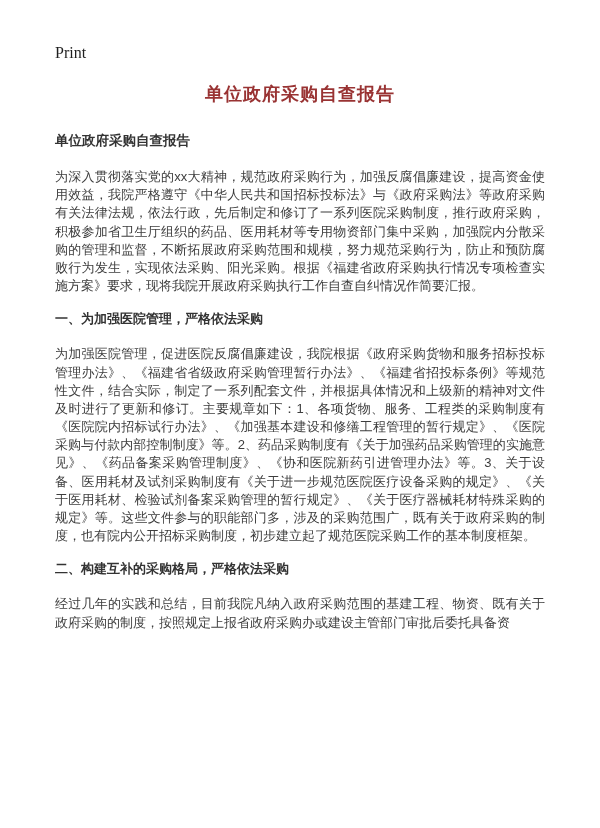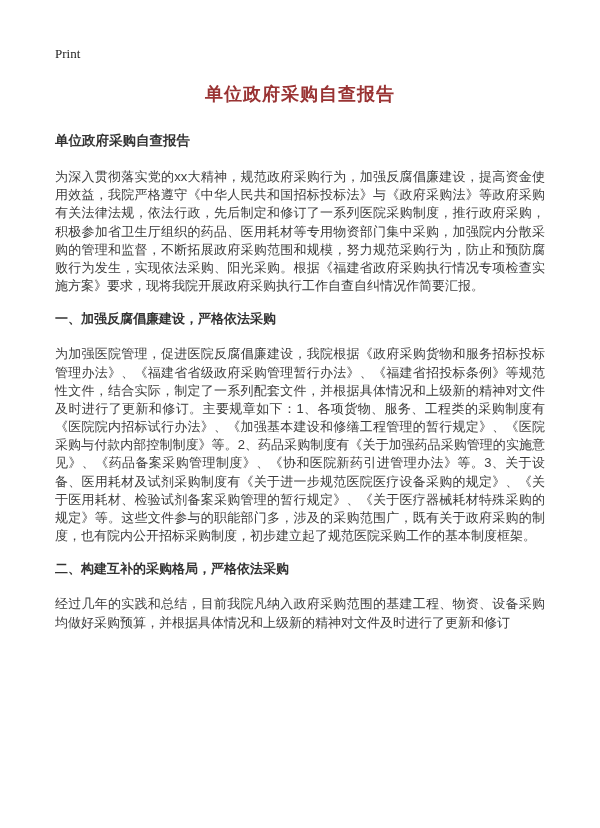--- a/index.html
+++ b/index.html
@@ -11,21 +11,21 @@
     overflow: hidden;
   }
   .page {
     box-sizing: border-box;
     width: 600px;
     height: 828px;
     padding: 44px 55px 0 55px;
   }
   .print-link {
     font-family: "Liberation Serif", "DejaVu Serif", serif;
-    font-size: 13px;
+    font-size: 16px;
     color: #1f1f1f;
     margin: 0 0 20px 0;
     display: inline-block;
     cursor: pointer;
   }
   .doc-title {
     text-align: center;
     font-size: 18px;
     font-weight: bold;
     color: #993333;
@@ -60,22 +60,22 @@
 <div class="page">
 
   <span class="print-link">Print</span>
 
   <h1 class="doc-title">单位政府采购自查报告</h1>
 
   <div class="doc-heading">单位政府采购自查报告</div>
 
   <p class="para">为深入贯彻落实党的xx大精神，规范政府采购行为，加强反腐倡廉建设，提高资金使用效益，我院严格遵守《中华人民共和国招标投标法》与《政府采购法》等政府采购有关法律法规，依法行政，先后制定和修订了一系列医院采购制度，推行政府采购，积极参加省卫生厅组织的药品、医用耗材等专用物资部门集中采购，加强院内分散采购的管理和监督，不断拓展政府采购范围和规模，努力规范采购行为，防止和预防腐败行为发生，实现依法采购、阳光采购。根据《福建省政府采购执行情况专项检查实施方案》要求，现将我院开展政府采购执行工作自查自纠情况作简要汇报。</p>
 
-  <div class="section-heading">一、加强反腐倡廉建设，严格依法采购</div>
+  <div class="section-heading">一、为加强医院管理，严格依法采购</div>
 
   <p class="para">为加强医院管理，促进医院反腐倡廉建设，我院根据《政府采购货物和服务招标投标管理办法》、《福建省省级政府采购管理暂行办法》、《福建省招投标条例》等规范性文件，结合实际，制定了一系列配套文件，并根据具体情况和上级新的精神对文件及时进行了更新和修订。主要规章如下：1、各项货物、服务、工程类的采购制度有《医院院内招标试行办法》、《加强基本建设和修缮工程管理的暂行规定》、《医院采购与付款内部控制制度》等。2、药品采购制度有《关于加强药品采购管理的实施意见》、《药品备案采购管理制度》、《协和医院新药引进管理办法》等。3、关于设备、医用耗材及试剂采购制度有《关于进一步规范医院医疗设备采购的规定》、《关于医用耗材、检验试剂备案采购管理的暂行规定》、《关于医疗器械耗材特殊采购的规定》等。这些文件参与的职能部门多，涉及的采购范围广，既有关于政府采购的制度，也有院内公开招标采购制度，初步建立起了规范医院采购工作的基本制度框架。</p>
 
 
   <div class="section-heading">二、构建互补的采购格局，严格依法采购</div>
 
-  <p class="para">经过几年的实践和总结，目前我院凡纳入政府采购范围的基建工程、物资、设备采购均做好采购预算，并根据具体情况和上级新的精神对文件及时进行了更新和修订</p>
+  <p class="para">经过几年的实践和总结，目前我院凡纳入政府采购范围的基建工程、物资、既有关于政府采购的制度，按照规定上报省政府采购办或建设主管部门审批后委托具备资</p>
 
 </div>
 
 </body></html>

